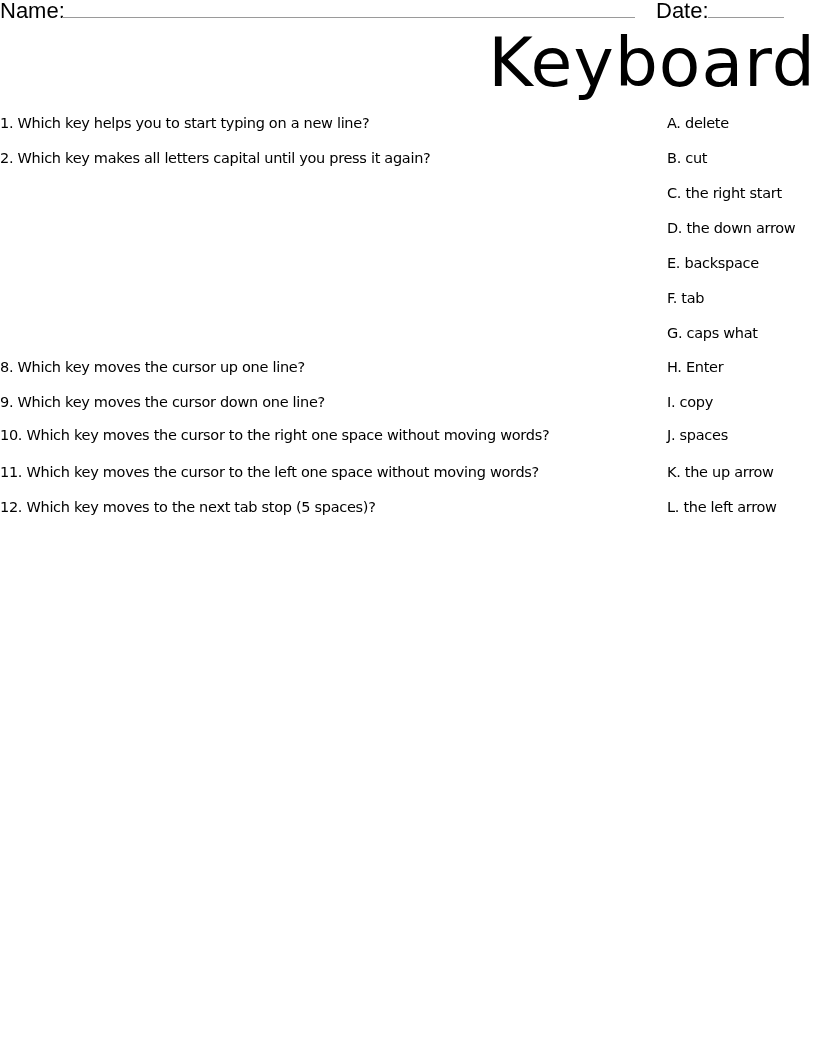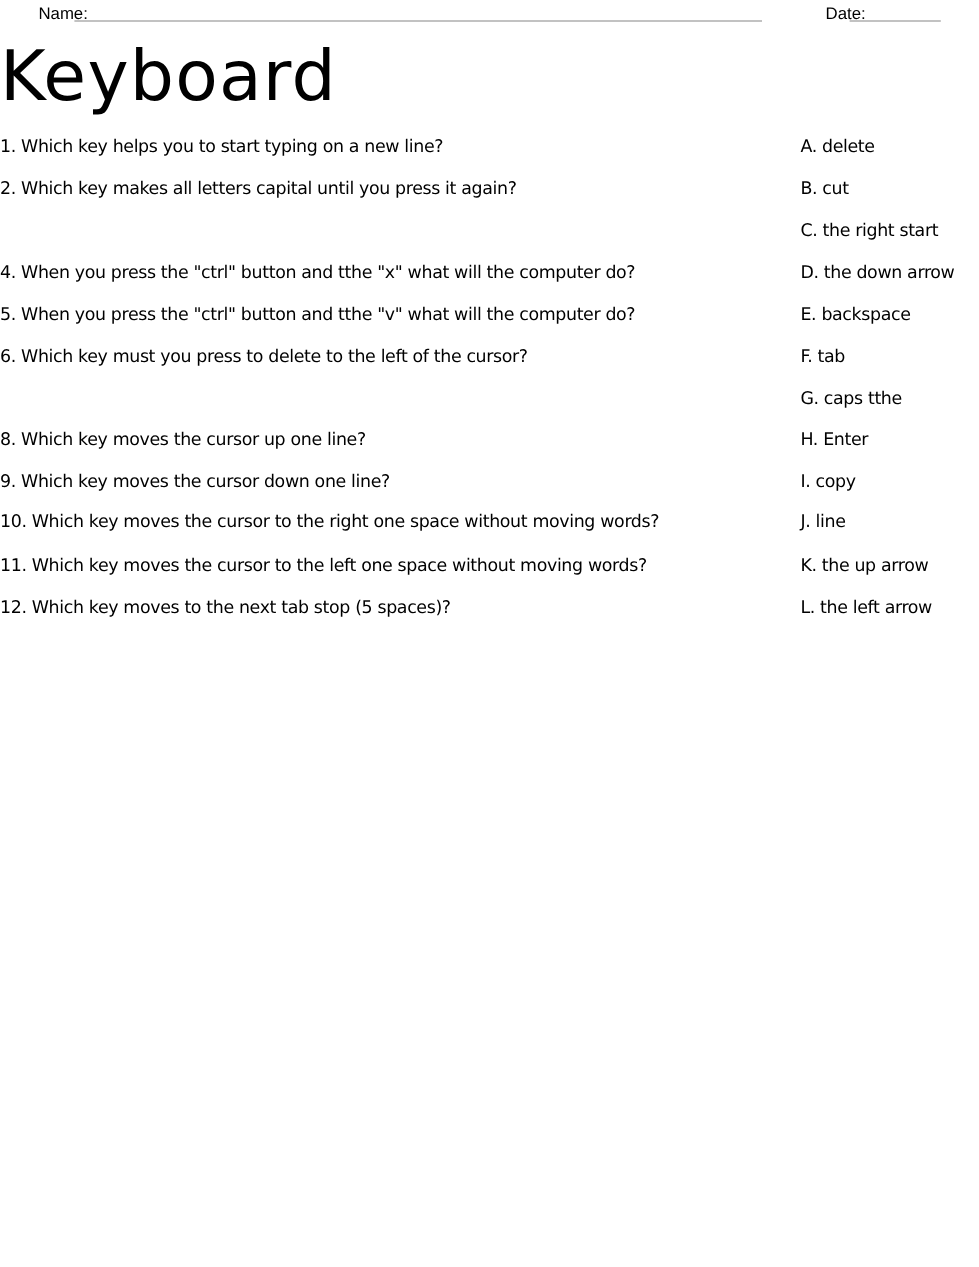--- a/index.html
+++ b/index.html
@@ -1,23 +1,23 @@
 <!DOCTYPE html>
 <html><head>
 <meta charset="utf-8">
 <style>
   html, body { margin:0; padding:0; background:#ffffff; }
   body { width:816px; height:1056px; position:relative; overflow:hidden; color:#000; }
-  .hdr { position:absolute; top:0; font-family:"Liberation Sans", sans-serif; font-size:14px; line-height:22px;margin-left:32px; }
+  .hdr { position:absolute; top:0; font-family:"Liberation Sans", sans-serif; font-size:22px; line-height:22px; }
   .name-label { left:0; }
   .name-line { position:absolute; left:62px; top:17px; width:573px; border-bottom:1px solid #9a9a9a; height:0; }
   .date-label { left:656px; }
   .date-line { position:absolute; left:708px; top:17px; width:76px; border-bottom:1px solid #9a9a9a; height:0; }
-  .title { position:absolute; left:0; width:816px; top:26px; text-align:left;
-           font-family:"DejaVu Sans", sans-serif; font-size:58px; line-height:74px; letter-spacing:1px; }
+  .title { position:absolute; left:0; width:816px; top:26px; text-align:right;
+           font-family:"DejaVu Sans", sans-serif; font-size:68px; line-height:74px; letter-spacing:1px; }
   .row { position:absolute; left:0; width:656px; height:35px; font-family:"DejaVu Sans", sans-serif;
          font-size:14.5px; line-height:20px; }
   .q { position:absolute; left:0; top:0; white-space:nowrap; letter-spacing:-0.3px; }
   .a { position:absolute; left:667px; top:0; white-space:nowrap; letter-spacing:-0.3px; }
 </style>
 </head>
 <body>
 
 <div class="hdr name-label">Name:</div>
 <div class="name-line"></div>
@@ -32,45 +32,42 @@
     <span class="a">A. delete</span>
   </div>
   <div class="row" style="top:148px">
     <span class="q">2. Which key makes all letters capital until you press it again?</span>
     <span class="a">B. cut</span>
   </div>
   <div class="row" style="top:183px">
     <span class="a">C. the right start</span>
   </div>
   <div class="row" style="top:218px">
-    <span class="q">4. When you press the "ctrl" button and tthe "x" what will the computer do?</span>
     <span class="a">D. the down arrow</span>
   </div>
   <div class="row" style="top:253px">
-    <span class="q">5. When you press the "ctrl" button and tthe "v" what will the computer do?</span>
     <span class="a">E. backspace</span>
   </div>
   <div class="row" style="top:288px">
-    <span class="q">6. Which key must you press to delete to the left of the cursor?</span>
     <span class="a">F. tab</span>
   </div>
   <div class="row" style="top:323px">
-    <span class="a">G. caps tthe</span>
+    <span class="a">G. caps what</span>
   </div>
   <div class="row" style="top:357px">
     <span class="q">8. Which key moves the cursor up one line?</span>
     <span class="a">H. Enter</span>
   </div>
   <div class="row" style="top:392px">
     <span class="q">9. Which key moves the cursor down one line?</span>
     <span class="a">I. copy</span>
   </div>
   <div class="row" style="top:425px">
     <span class="q">10. Which key moves the cursor to the right one space without moving words?</span>
-    <span class="a">J. line</span>
+    <span class="a">J. spaces</span>
   </div>
   <div class="row" style="top:462px">
     <span class="q">11. Which key moves the cursor to the left one space without moving words?</span>
     <span class="a">K. the up arrow</span>
   </div>
   <div class="row" style="top:497px">
     <span class="q">12. Which key moves to the next tab stop (5 spaces)?</span>
     <span class="a">L. the left arrow</span>
   </div>
 </div>

